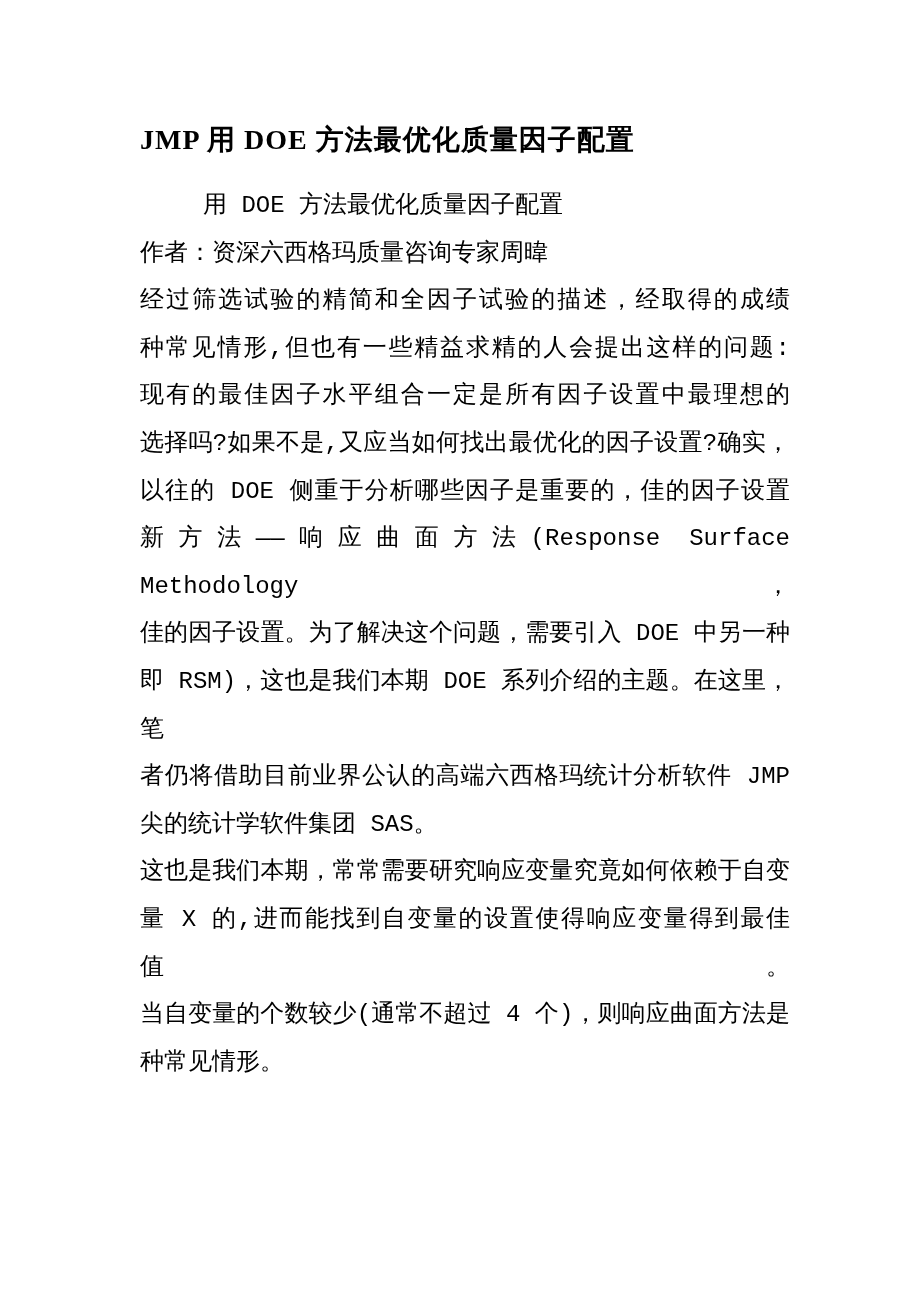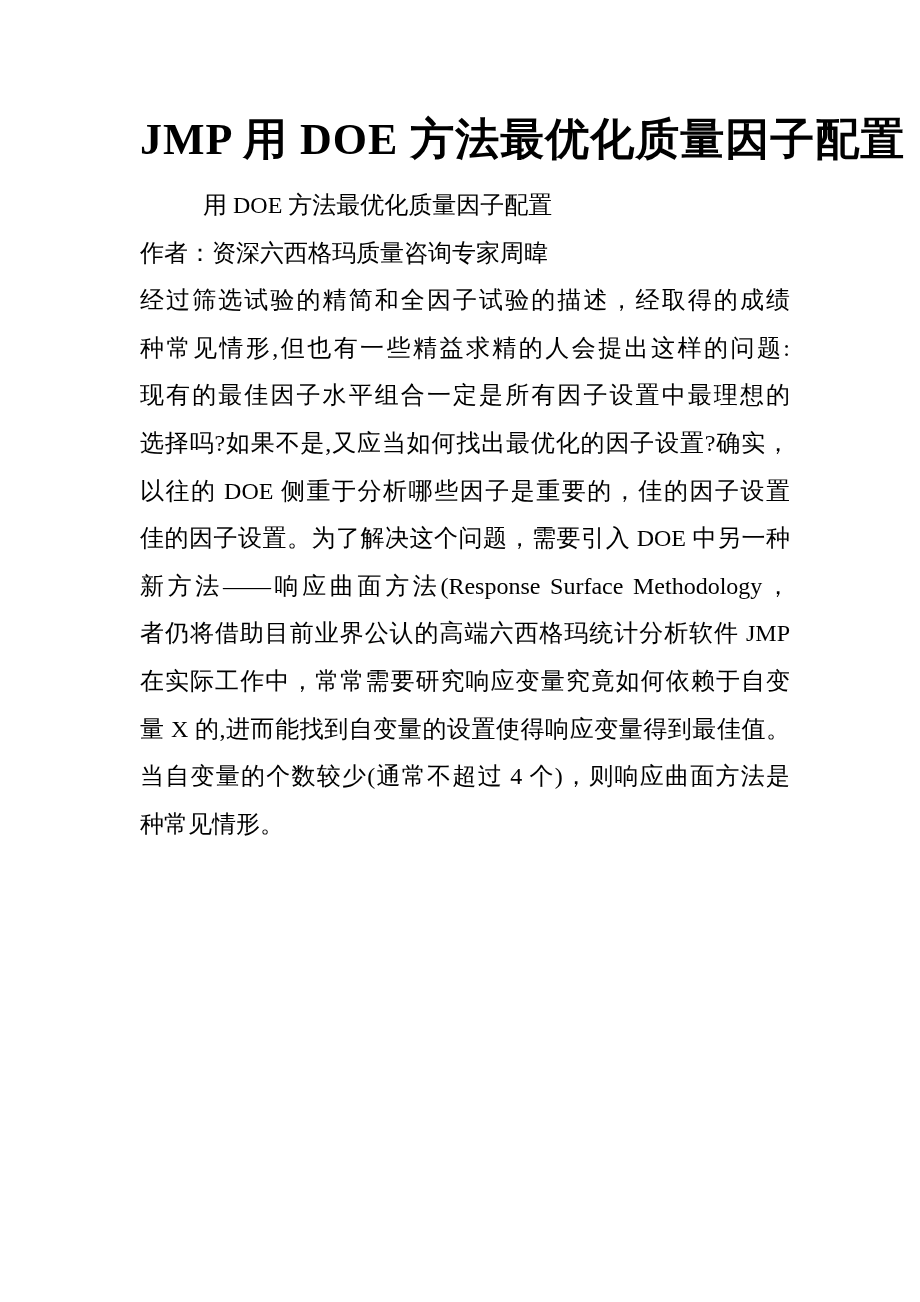--- a/index.html
+++ b/index.html
@@ -13,33 +13,34 @@
     height: 1302px;
     background: #ffffff;
     color: #000000;
     font-family: "Liberation Serif", "DejaVu Serif", serif;
     box-sizing: border-box;
     padding: 118px 130px 0 140px;
     overflow: hidden;
   }
   .doc-title {
     margin: 0;
-    font-size: 44px;
+    font-size: 28px;
     font-weight: bold;
     line-height: 44px;
     text-align: left;
     letter-spacing: 1px;
     white-space: nowrap;
   }
   .content {
     margin-top: 20px;
   }
   .line {
     font-size: 24px;
     line-height: 47.6px;
+    font-family: Liberation Mono, monospace;
   }
   .subtitle {
     text-indent: 63px;
   }
   .body-line {
     text-align: justify;
     text-align-last: justify;
   }
   .body-line.last {
     text-align-last: left;
@@ -52,22 +53,24 @@
   <h1 class="doc-title">JMP 用 DOE 方法最优化质量因子配置</h1>
   <div class="content">
     <div class="line subtitle">用 DOE 方法最优化质量因子配置</div>
     <div class="line">作者：资深六西格玛质量咨询专家周暐</div>
     <div id="paragraphs">
         <div class="line body-line">经过筛选试验的精简和全因子试验的描述，经取得的成绩</div>
         <div class="line body-line">种常见情形,但也有一些精益求精的人会提出这样的问题:</div>
         <div class="line body-line">现有的最佳因子水平组合一定是所有因子设置中最理想的</div>
         <div class="line body-line">选择吗?如果不是,又应当如何找出最优化的因子设置?确实，</div>
         <div class="line body-line">以往的 DOE 侧重于分析哪些因子是重要的，佳的因子设置</div>
+        <div class="line body-line">新方法——响应曲面方法(Response Surface Methodology，</div>
         <div class="line body-line">佳的因子设置。为了解决这个问题，需要引入 DOE 中另一种</div>
-        <div class="line body-line">新方法——响应曲面方法(Response Surface Methodology，</div>
+        <div class="line body-line">即 RSM)，这也是我们本期 DOE 系列介绍的主题。在这里，笔</div>
         <div class="line body-line">者仍将借助目前业界公认的高端六西格玛统计分析软件 JMP</div>
-        <div class="line body-line">在实际工作中，常常需要研究响应变量究竟如何依赖于自变</div>
+        <div class="line body-line last">尖的统计学软件集团 SAS。</div>
+        <div class="line body-line">这也是我们本期，常常需要研究响应变量究竟如何依赖于自变</div>
         <div class="line body-line">量 X 的,进而能找到自变量的设置使得响应变量得到最佳值。</div>
         <div class="line body-line">当自变量的个数较少(通常不超过 4 个)，则响应曲面方法是</div>
         <div class="line body-line last">种常见情形。</div>
       </div>
   </div>
 </div>
 
 </body></html>

